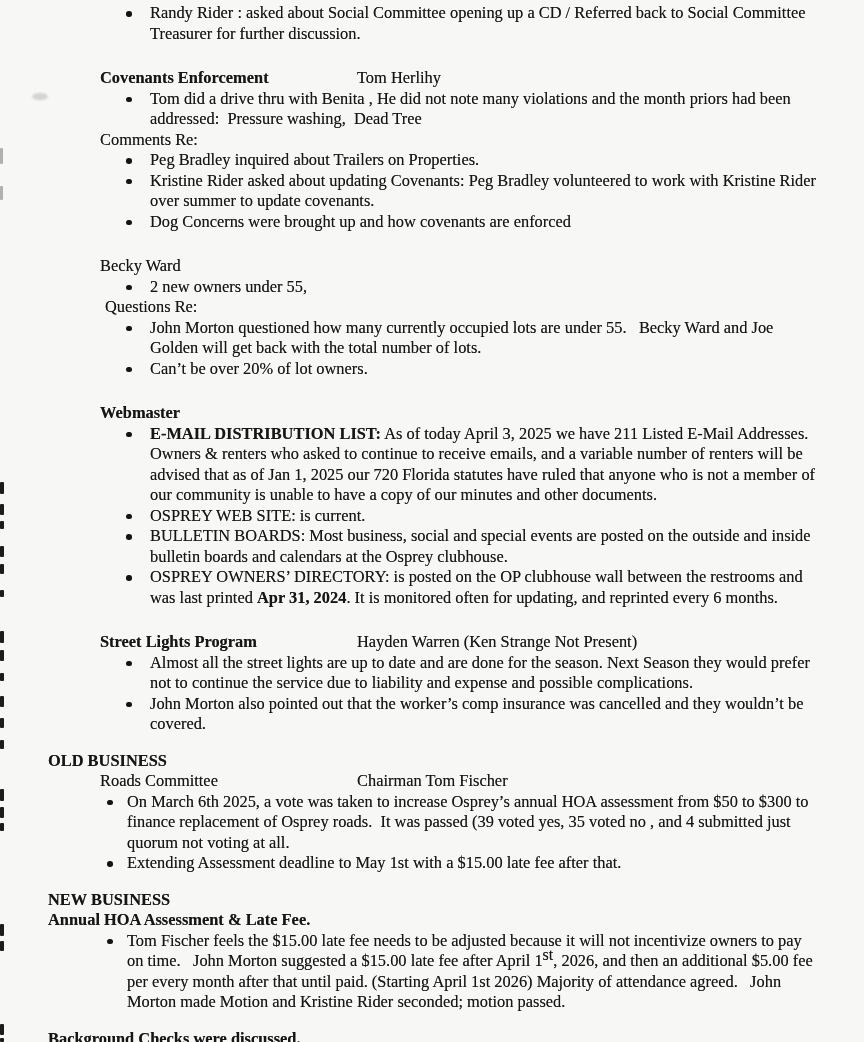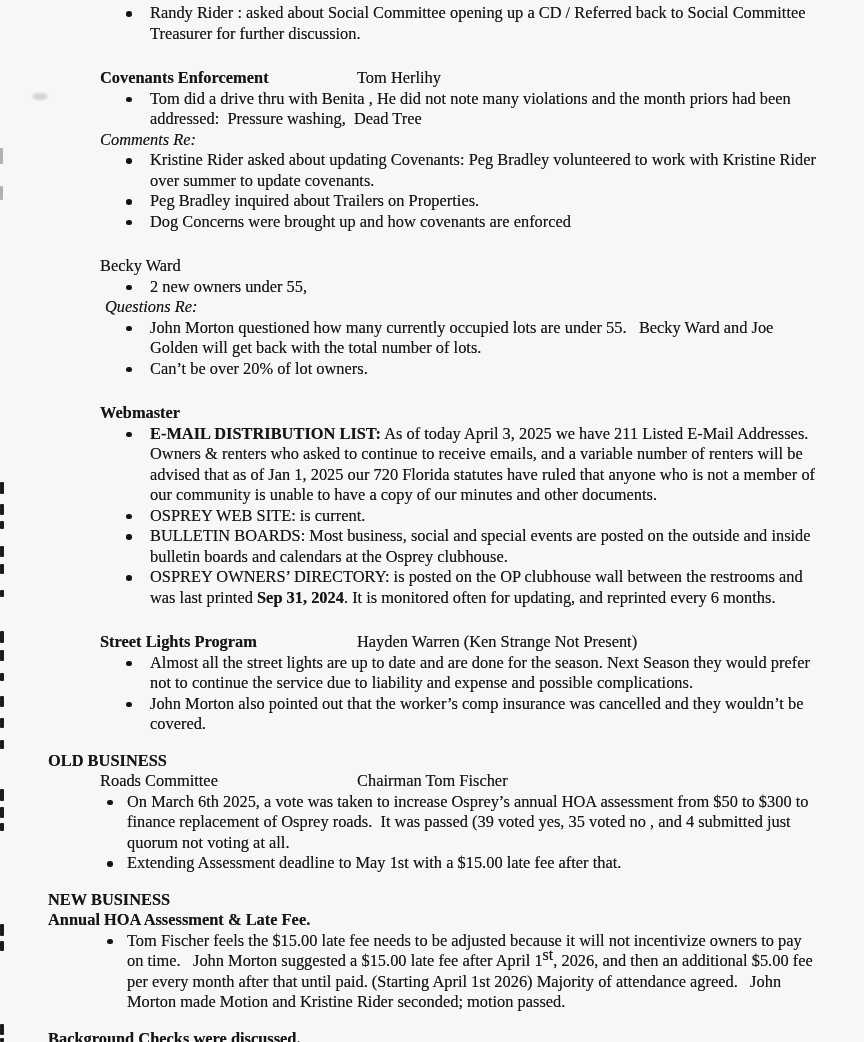--- a/index.html
+++ b/index.html
@@ -29,21 +29,21 @@
     background:#141414;margin-top:8px;margin-left:1px;
   }
   .btext{flex:1;white-space:pre-wrap;}
   .b{font-weight:bold;}
   .sup{font-size:16px;vertical-align:super;line-height:0;}
   .sec{display:flex;margin-left:52px;margin-top:24px;}
   .sec .title{font-weight:bold;flex:0 0 257px;}
   .sec.plain{margin-top:0;}
   .sec.plain .title{font-weight:normal;flex:0 0 257px;}
   .sec .pname{flex:1;}
-  .label{margin-left:52px;white-space:pre-wrap;font-style:italic;}
+  .label{margin-left:52px;white-space:pre-wrap;}
   .label.ind{margin-left:57px;}
   .caps{font-weight:bold;margin-top:16px;}
   .subhead{font-weight:bold;}
   .subhead.gap{margin-top:16px;}
   
   .edge-mark{
     position:absolute;left:0;width:4px;background:#1c1c1c;border-radius:1px;
   }
   .edge-mark.faint{background:rgba(90,90,90,.45);width:3px;}
   .smudge{
@@ -63,25 +63,25 @@
       <span class="title">Covenants Enforcement</span>
       <span class="pname">Tom Herlihy</span>
     </div>
     <div class="bullet bullet1">
       <span class="dot"></span>
       <span class="btext"><span>Tom did a drive thru with Benita , He did not note many violations and the month priors had been addressed:  Pressure washing,  Dead Tree</span></span>
     </div>
     <div class="label">Comments Re:</div>
     <div class="bullet bullet1">
       <span class="dot"></span>
-      <span class="btext"><span>Kristine Rider asked about updating Covenants: Peg Bradley volunteered to work with Kristine Rider over summer to update covenants.</span></span>
+      <span class="btext"><span>Peg Bradley inquired about Trailers on Properties.</span></span>
     </div>
     <div class="bullet bullet1">
       <span class="dot"></span>
-      <span class="btext"><span>Peg Bradley inquired about Trailers on Properties.</span></span>
+      <span class="btext"><span>Kristine Rider asked about updating Covenants: Peg Bradley volunteered to work with Kristine Rider over summer to update covenants.</span></span>
     </div>
     <div class="bullet bullet1">
       <span class="dot"></span>
       <span class="btext"><span>Dog Concerns were brought up and how covenants are enforced</span></span>
     </div>
     <div class="sec">
       <span class="pname">Becky Ward</span>
     </div>
     <div class="bullet bullet1">
       <span class="dot"></span>
@@ -106,21 +106,21 @@
     <div class="bullet bullet1">
       <span class="dot"></span>
       <span class="btext"><span>OSPREY WEB SITE: is current.</span></span>
     </div>
     <div class="bullet bullet1">
       <span class="dot"></span>
       <span class="btext"><span>BULLETIN BOARDS: Most business, social and special events are posted on the outside and inside bulletin boards and calendars at the Osprey clubhouse.</span></span>
     </div>
     <div class="bullet bullet1">
       <span class="dot"></span>
-      <span class="btext"><span>OSPREY OWNERS’ DIRECTORY: is posted on the OP clubhouse wall between the restrooms and was last printed </span><span class="b">Sep 31, 2024</span><span>. It is monitored often for updating, and reprinted every 6 months.</span></span>
+      <span class="btext"><span>OSPREY OWNERS’ DIRECTORY: is posted on the OP clubhouse wall between the restrooms and was last printed </span><span class="b">Apr 31, 2024</span><span>. It is monitored often for updating, and reprinted every 6 months.</span></span>
     </div>
     <div class="sec">
       <span class="title">Street Lights Program</span>
       <span class="pname">Hayden Warren (Ken Strange Not Present)</span>
     </div>
     <div class="bullet bullet1">
       <span class="dot"></span>
       <span class="btext"><span>Almost all the street lights are up to date and are done for the season. Next Season they would prefer not to continue the service due to liability and expense and possible complications.</span></span>
     </div>
     <div class="bullet bullet1">

